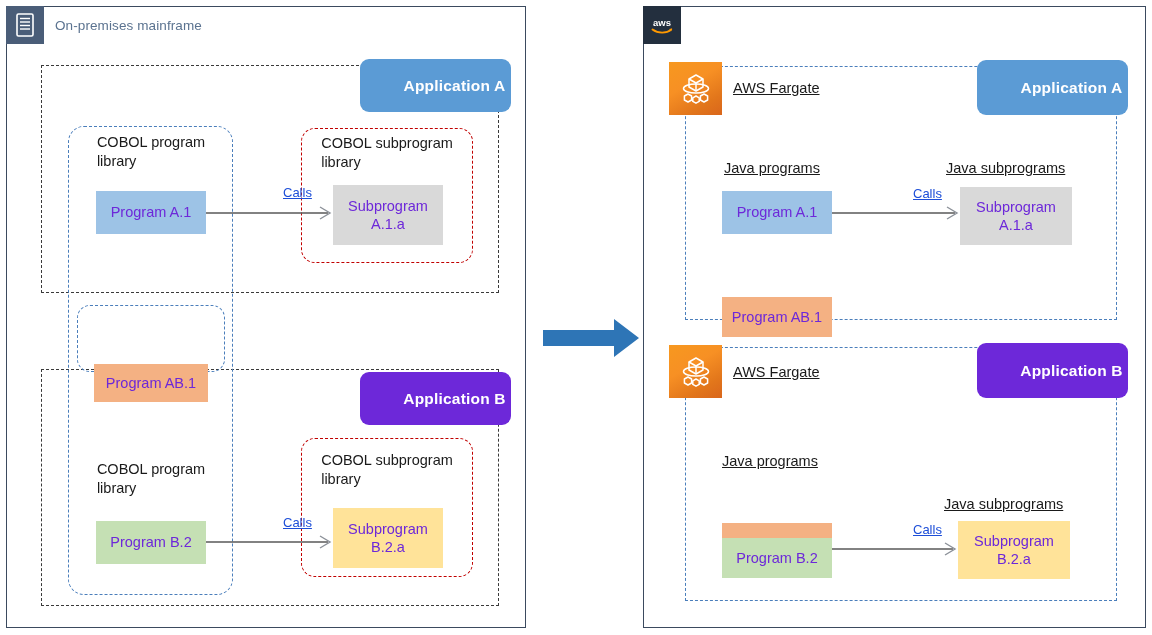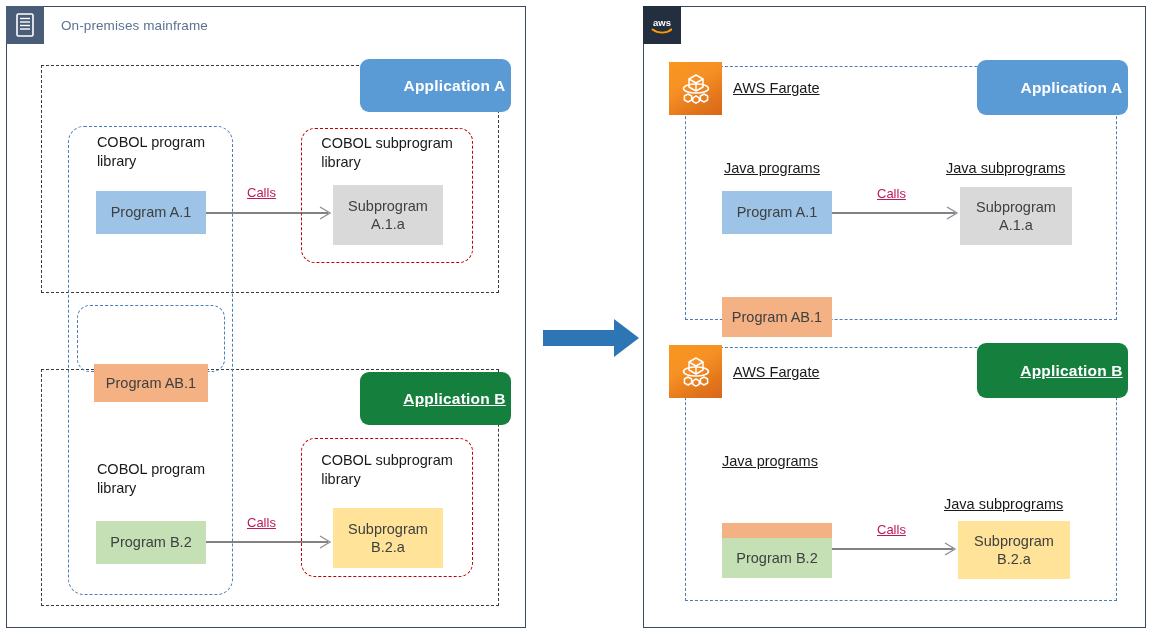--- a/index.html
+++ b/index.html
@@ -33,61 +33,61 @@
   .dash-blue{border:1.4px dashed #4a7ebb;}
   .dash-blue-round{border:1.4px dashed #4a7ebb;border-radius:16px;}
   .dash-red-round{border:1.4px dashed #c00000;border-radius:14px;}
 
   
   .badge{
     border-radius:9px;display:flex;align-items:center;justify-content:center;
     color:#fff;font-weight:bold;font-size:15.5px;letter-spacing:.2px;padding-left:38px;
   }
   .badge-a{background:#5b9bd5;}
-  .badge-b{background:#15803d;text-decoration:underline;}
+  .badge-b{background:#6d28d9;}
 
   
   .box{
     display:flex;align-items:center;justify-content:center;text-align:center;
-    color:#404040;font-size:14.5px;line-height:1.25;
+    color:#6d28d9;font-size:14.5px;line-height:1.25;
   }
   .box-blue{background:#9dc3e6;}
   .box-orange{background:#f4b183;margin-top:44px;}
   .box-green{background:#c5e0b4;}
   .box-grey{background:#d9d9d9;}
   .box-yellow{background:#ffe399;}
 
   
   .lbl{
     color:#1a1a1a;font-size:14.5px;line-height:1.3;
     display:flex;align-items:flex-start;justify-content:center;
   }
   .lbl-left{text-align:left;justify-content:flex-start;align-items:center;text-decoration:underline;}
-  .lbl-calls{font-size:13px;color:#be185d;}
+  .lbl-calls{font-size:13px;color:#1d4ed8;margin-left:36px;}
 
   svg{display:block;overflow:visible;}
 </style>
 </head>
 <body>
 
 <div id="canvas">
 
   <div class="abs panel" style="left:6px;top:6px;width:520px;height:622px;"></div>
 
   <div class="abs mainframe-icon" style="left:6px;top:6px;width:38px;height:38px;">
     <svg width="18" height="24" viewBox="0 0 18 24">
       <rect x="1" y="1" width="16" height="22" rx="1.5" fill="none" stroke="#ffffff" stroke-width="1.6"></rect>
       <line x1="4" y1="5.5" x2="14" y2="5.5" stroke="#ffffff" stroke-width="1.4"></line>
       <line x1="4" y1="9" x2="14" y2="9" stroke="#ffffff" stroke-width="1.4"></line>
       <line x1="4" y1="12.5" x2="14" y2="12.5" stroke="#ffffff" stroke-width="1.4"></line>
       <line x1="4" y1="16" x2="14" y2="16" stroke="#ffffff" stroke-width="1.4"></line>
     </svg>
   </div>
 
-  <div class="abs panel-header-label" style="left:61px;top:6px;width:300px;height:38px;">On-premises mainframe</div>
+  <div class="abs panel-header-label" style="left:55px;top:6px;width:300px;height:38px;">On-premises mainframe</div>
 
   <div class="abs dash-black" style="left:41px;top:65px;width:458px;height:228px;"></div>
 
   <div class="abs dash-black" style="left:41px;top:369px;width:458px;height:237px;"></div>
 
   <div class="abs dash-blue-round" style="left:68px;top:126px;width:165px;height:469px;"></div>
 
   <div class="abs dash-blue-round" style="left:77px;top:305px;width:148px;height:67px;border-radius:13px;"></div>
 
   <div class="abs lbl" style="left:70px;top:133px;width:162px;height:44px;white-space:pre-line;">COBOL program

